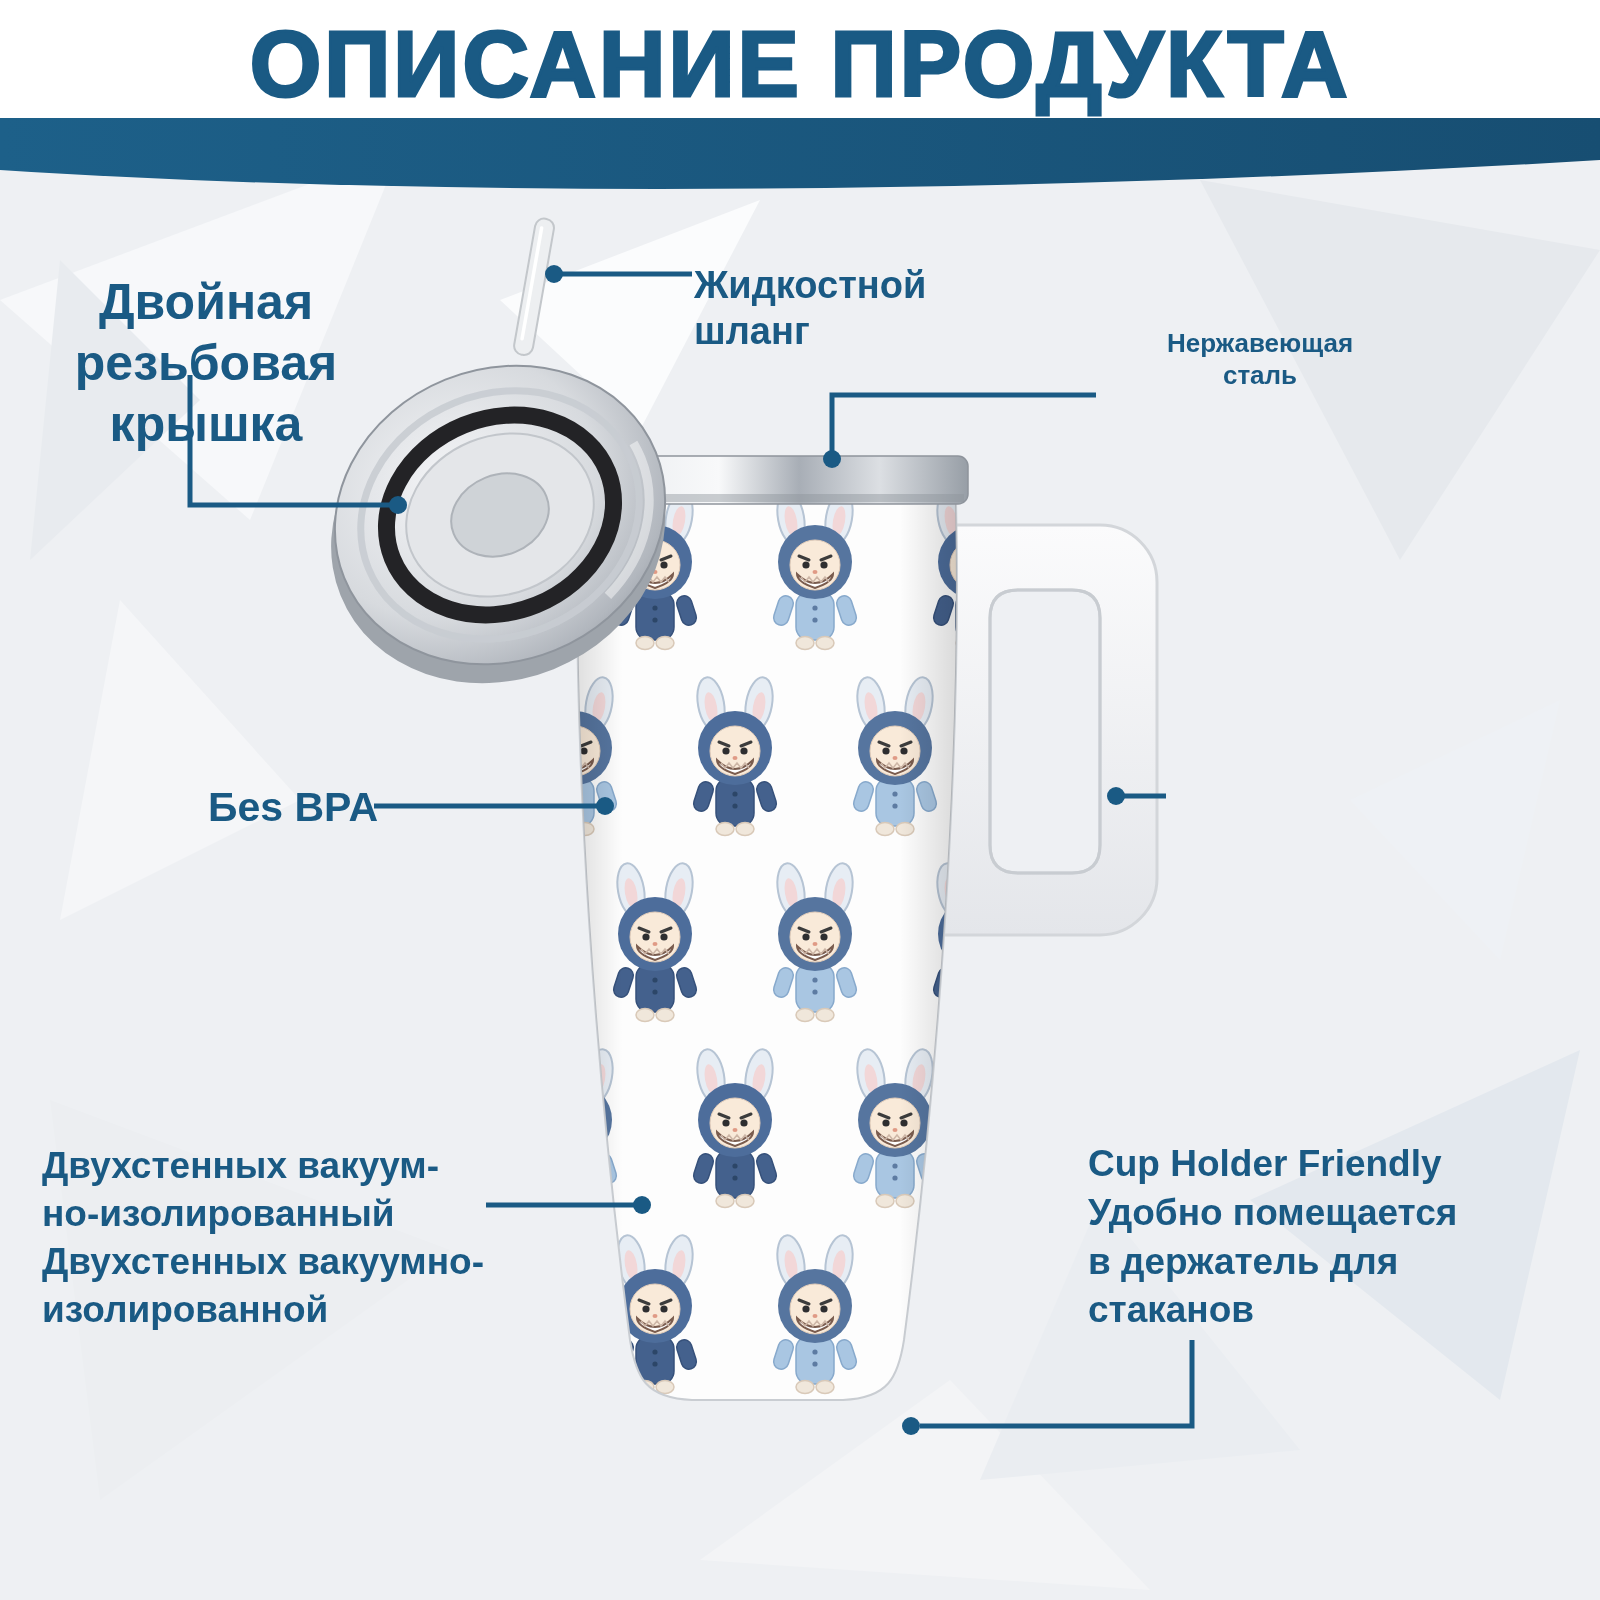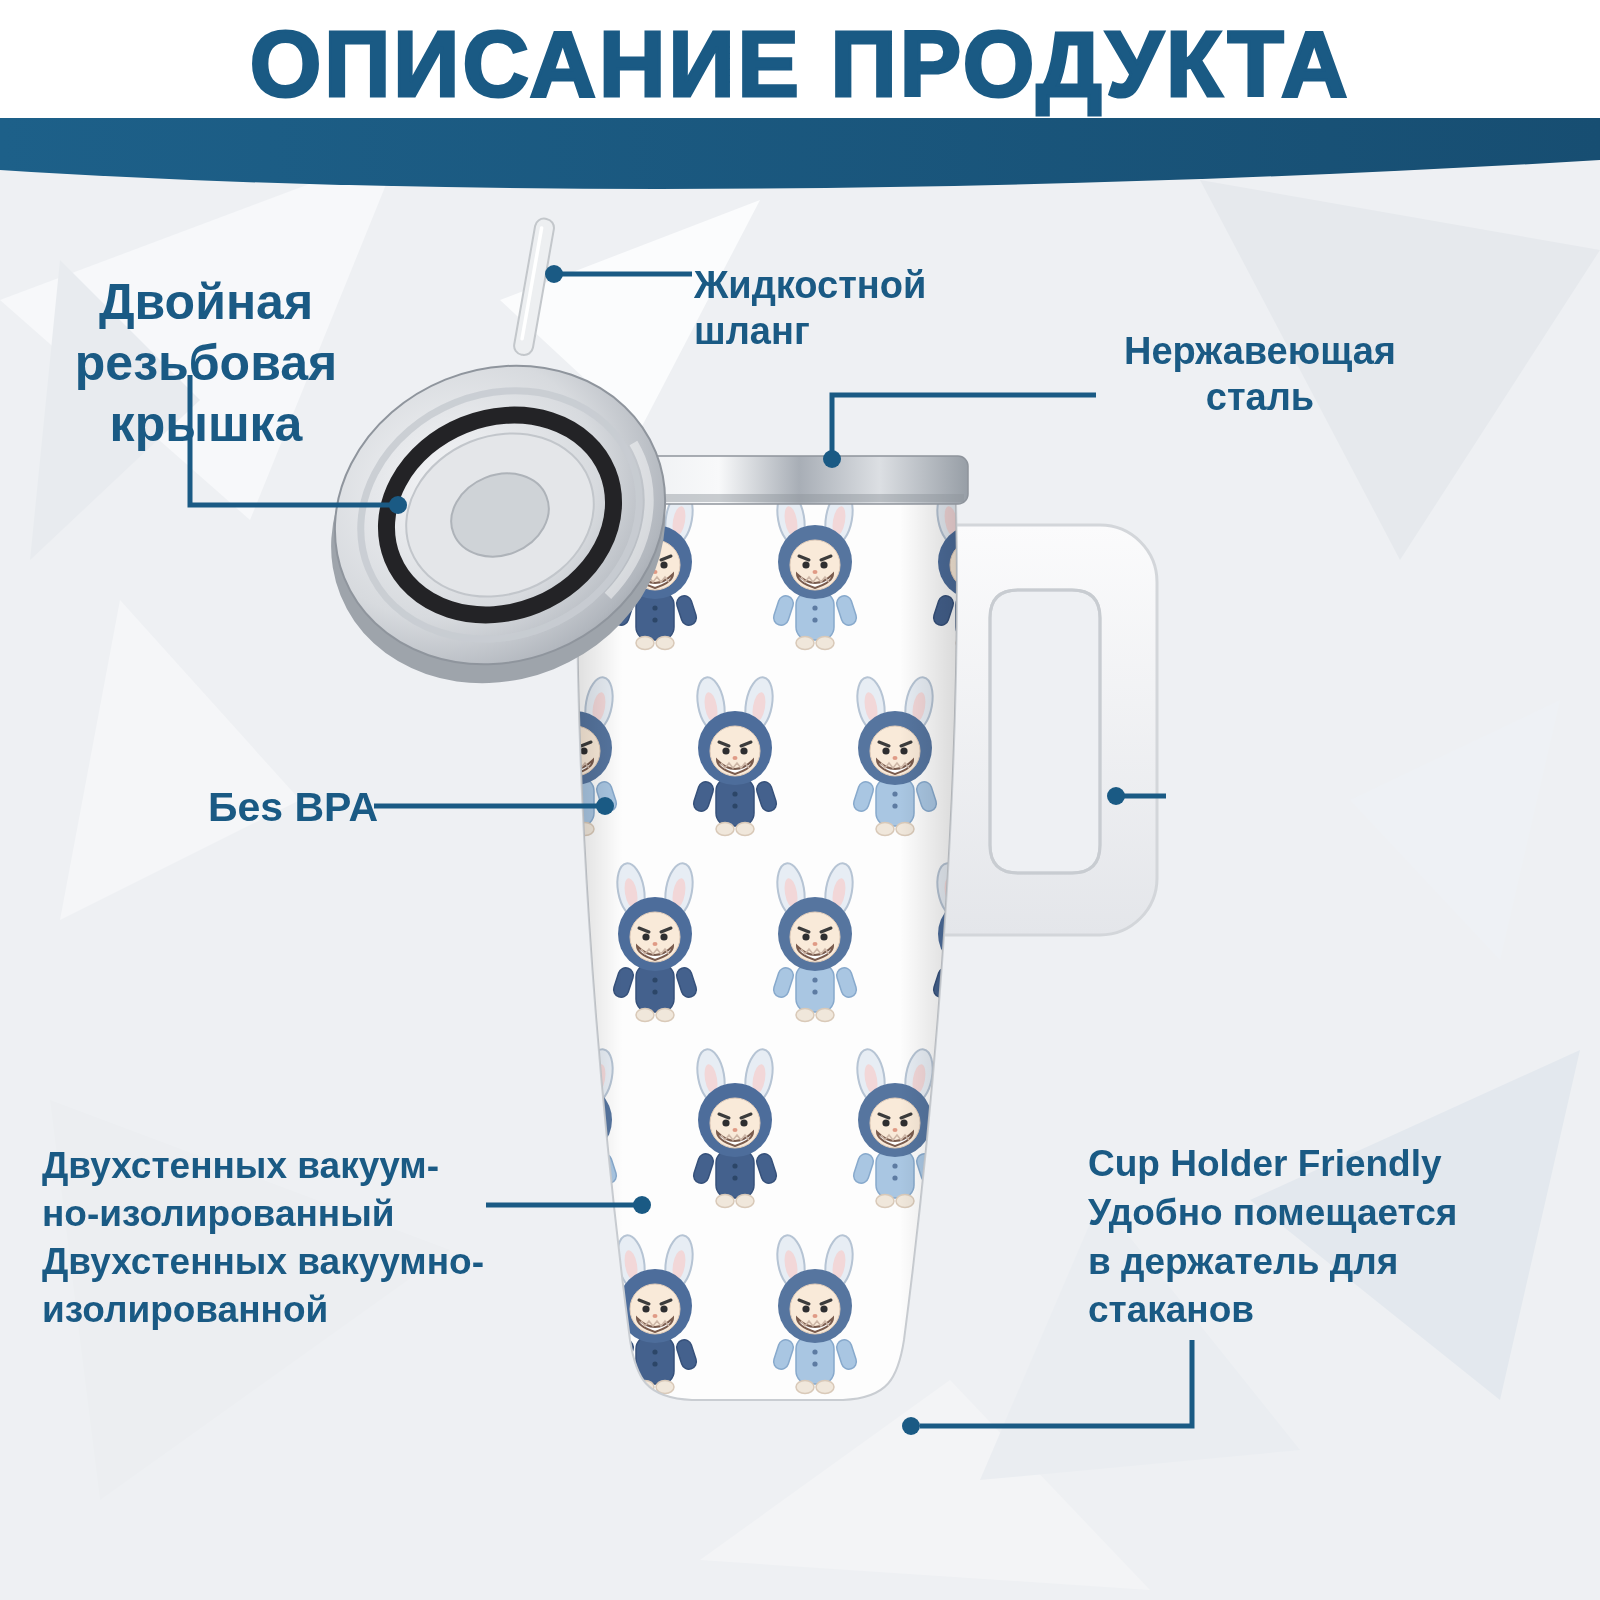--- a/index.html
+++ b/index.html
@@ -25,21 +25,21 @@
   .callout-label{
     position:absolute;
     color:var(--accent);
     font-weight:bold;
     white-space:pre-line;
     line-height:1.22;
     z-index:3;
   }
   .lbl-lid{left:36px;top:272px;width:340px;text-align:center;font-size:50px;}
   .lbl-straw{left:694px;top:238px;width:320px;text-align:left;font-size:38px;margin-top:24px;}
-  .lbl-steel{left:1078px;top:328px;width:364px;text-align:center;font-size:38px;}
+  .lbl-steel{left:1078px;top:328px;width:364px;text-align:center;font-size:26px;}
   .lbl-bpa{left:178px;top:782px;width:200px;text-align:right;font-size:41px;}
   .lbl-handle{left:1168px;top:748px;width:386px;text-align:center;font-size:38px;}
   .lbl-vacuum{left:42px;top:1142px;width:540px;text-align:left;font-size:37px;line-height:1.3;}
   .lbl-cupholder{left:1088px;top:1140px;width:450px;text-align:left;font-size:37px;line-height:1.32;}
   .callout-line{stroke:var(--accent);stroke-width:5;fill:none;}
   .callout-dot{fill:var(--accent);}
 </style>
 </head>
 <body>
 

